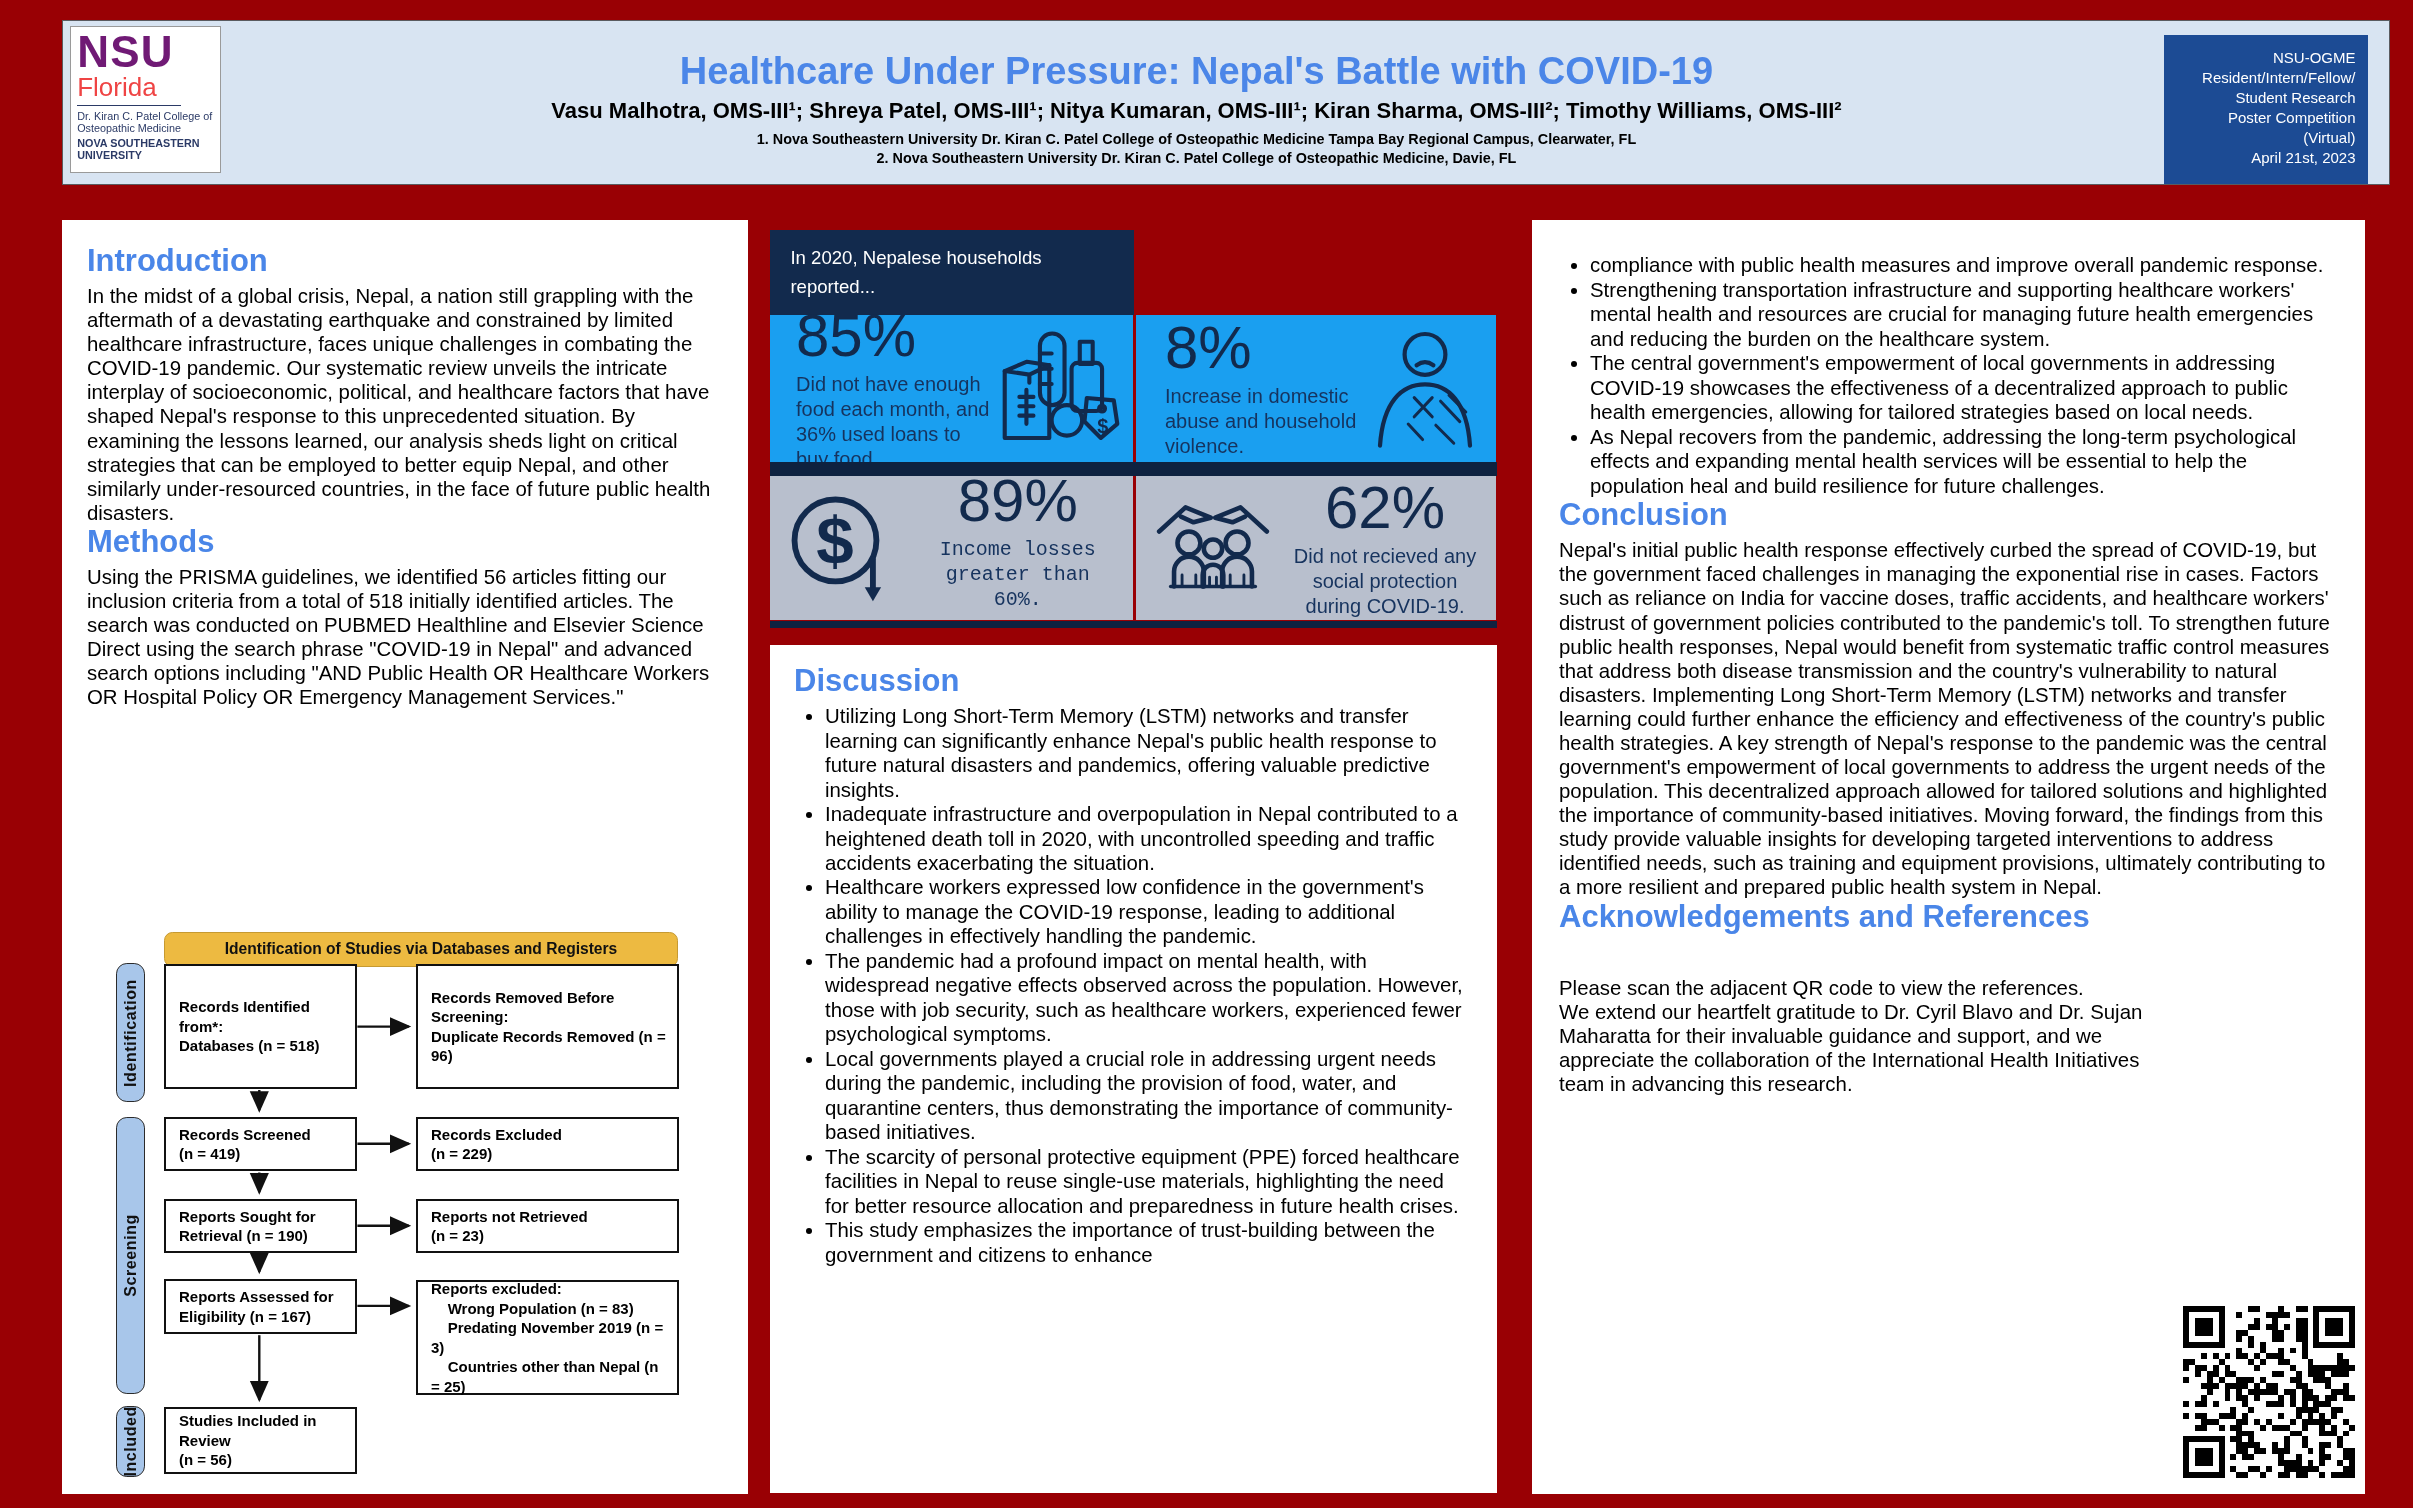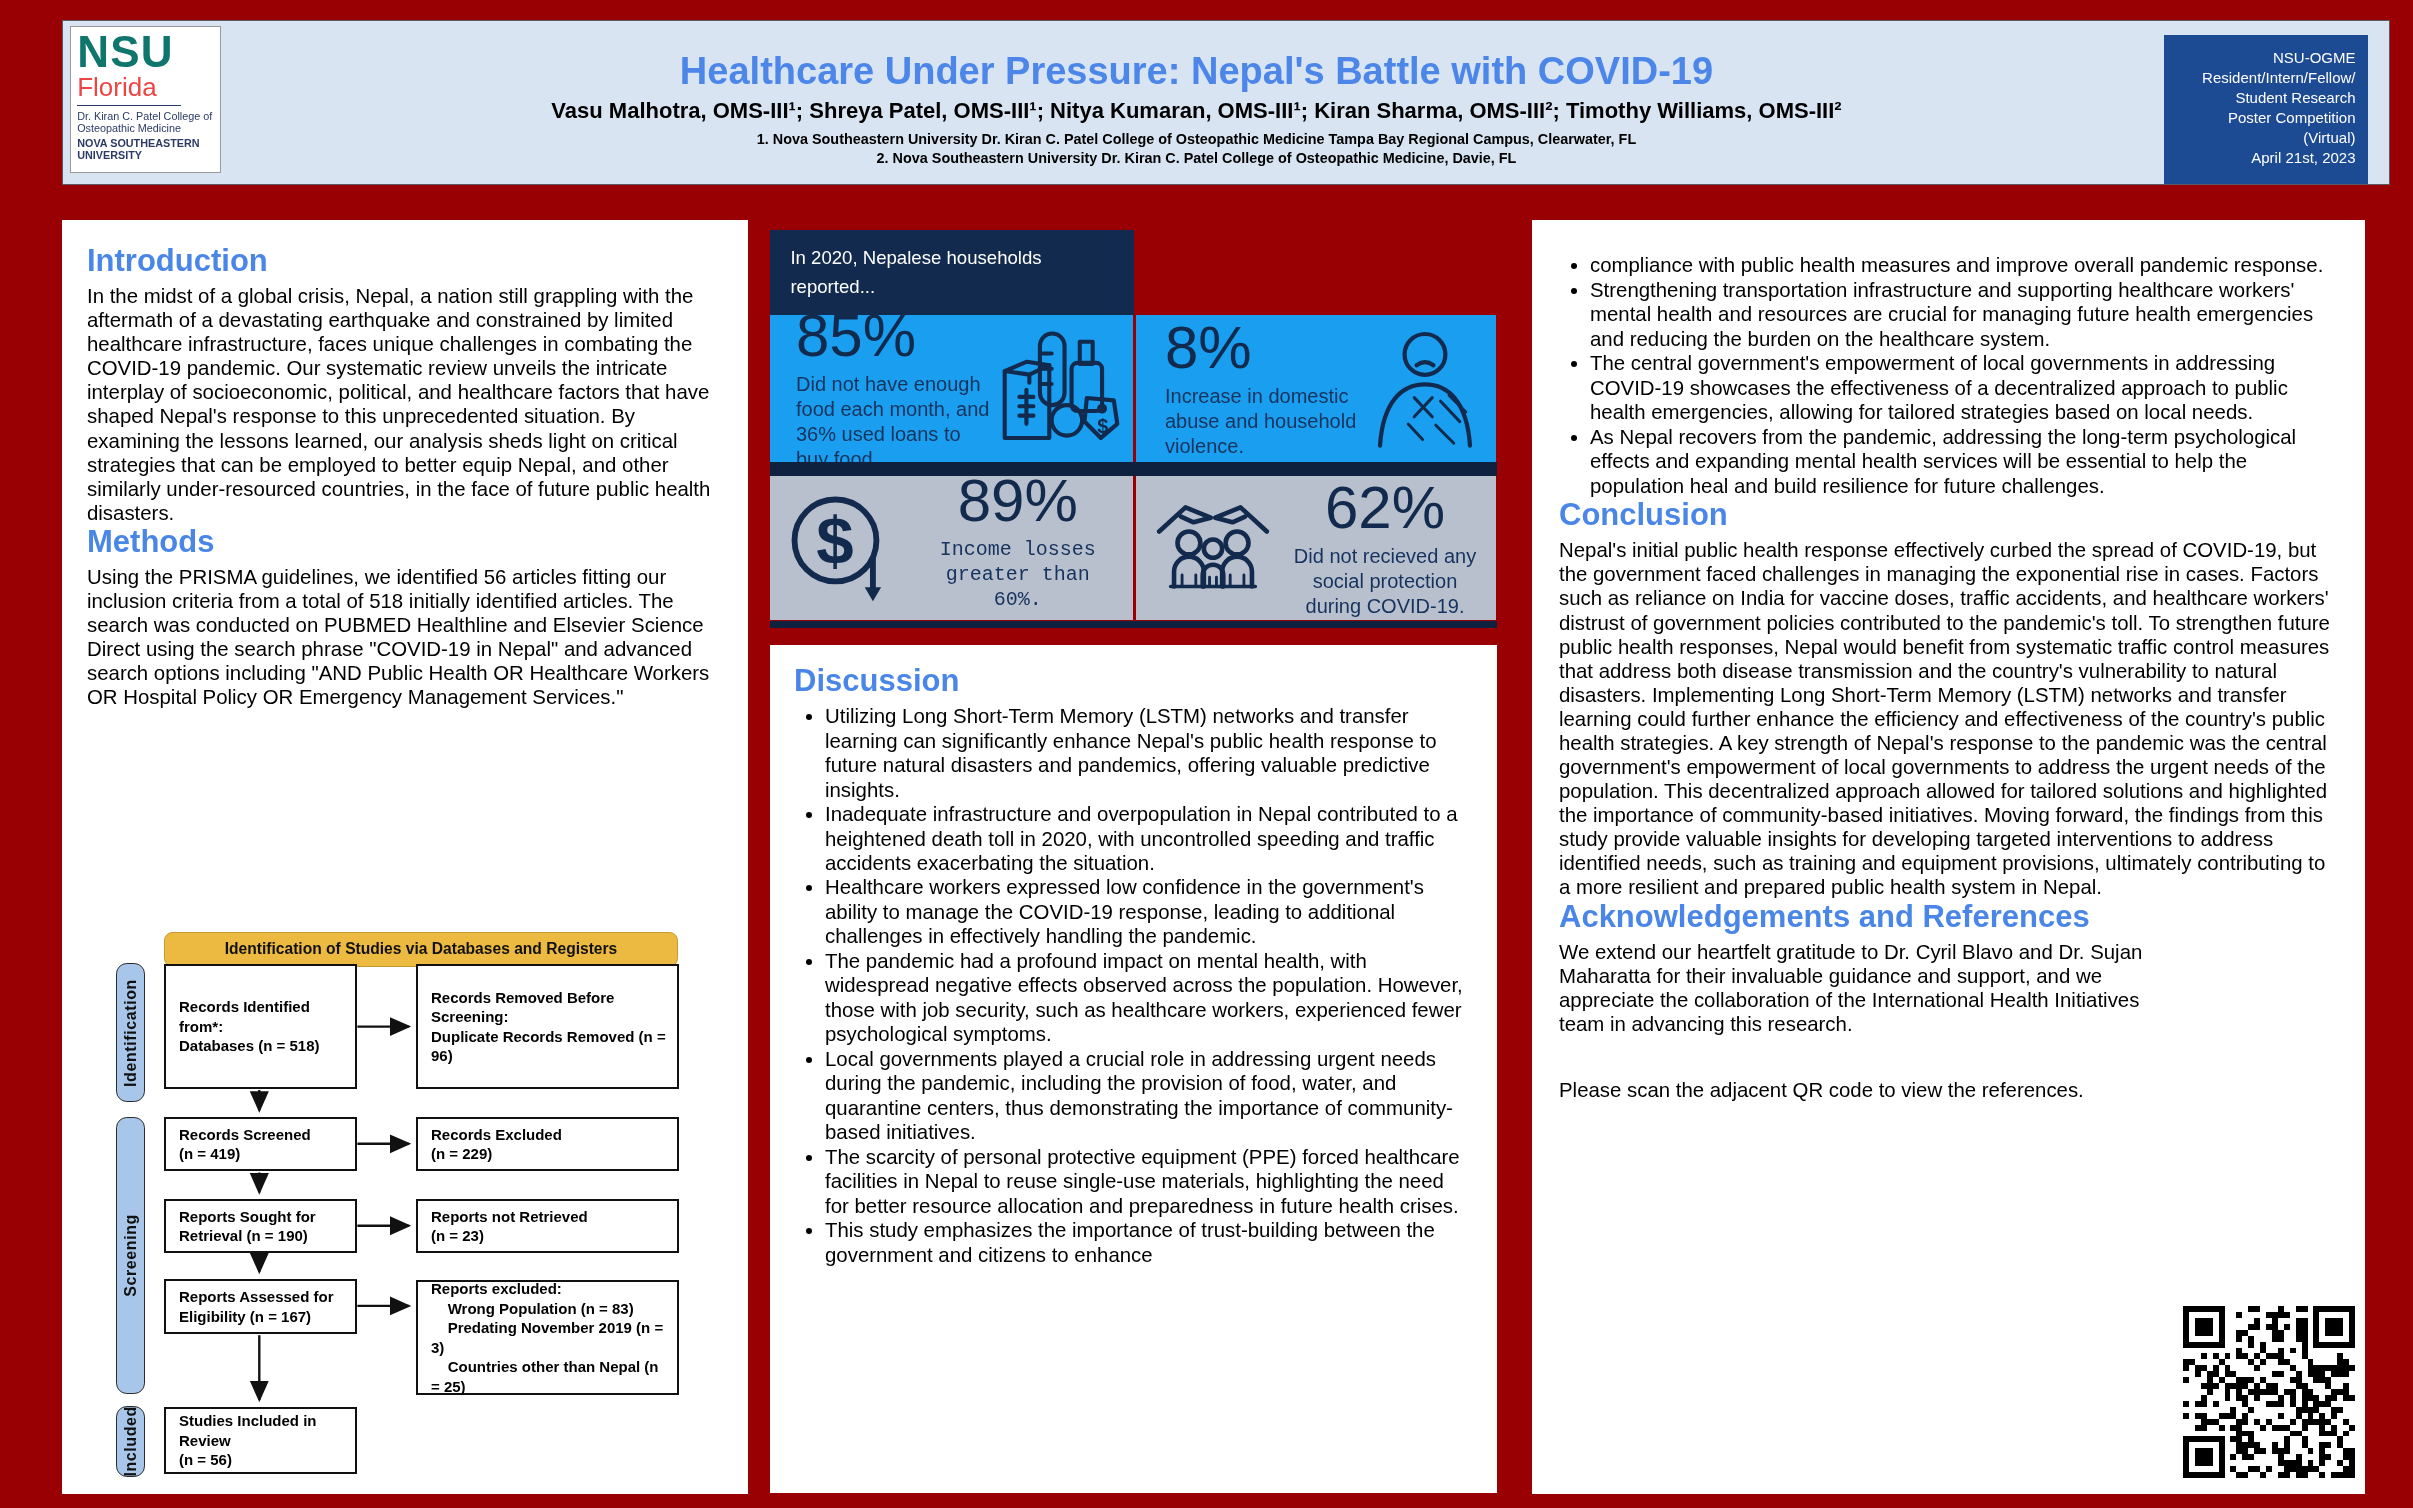--- a/index.html
+++ b/index.html
@@ -3,21 +3,21 @@
 <meta charset="utf-8">
 <style>
   html,body{margin:0;padding:0;background:#990004;}
   .poster{position:relative;width:2413px;height:1508px;background:#990004;overflow:hidden;
           font-family:"Liberation Sans",sans-serif;color:#000;}
   
   .header-band{position:absolute;left:62px;top:20px;width:2328px;height:165px;
                background:#d8e4f2;border:1.8px solid #5a5b60;box-sizing:border-box;}
   .logo-box{position:absolute;left:7.2px;top:4.8px;width:151px;height:147px;background:#fff;
             border:1.2px solid #9a9a9a;box-sizing:border-box;padding:3.6px 6px;overflow:hidden;}
-  .logo-acronym{font-size:44px;font-weight:bold;color:#0f766e;letter-spacing:1.2px;line-height:1.0;}
+  .logo-acronym{font-size:44px;font-weight:bold;color:#701a75;letter-spacing:1.2px;line-height:1.0;}
   .logo-state{font-size:26px;color:#ef4444;line-height:1.05;border-bottom:1.8px solid #2b3a66;
               display:inline-block;padding-right:24px;padding-bottom:3.6px;margin-bottom:3.6px;}
   .logo-college{font-size:10.8px;color:#2b3a66;line-height:1.15;}
   .logo-univ{font-size:10.8px;font-weight:bold;color:#2b3a66;line-height:1.15;margin-top:2.4px;}
   .head-center{position:absolute;left:180px;right:239px;top:0;height:100%;text-align:center;}
   .poster-title{margin-top:31px;font-size:38px;font-weight:bold;color:#4b86e8;line-height:1.05;}
   .poster-authors{margin-top:6px;font-size:22px;font-weight:bold;color:#000;}
   .poster-affil{margin-top:6px;font-size:14.4px;font-weight:bold;color:#000;line-height:1.3;}
   .poster-affil div{line-height:1.35;}
   .ogme-box{position:absolute;right:21.5px;top:14.4px;width:204px;height:149px;background:#1c4b94;
@@ -268,22 +268,22 @@
   <div class="col col-right">
     <ul class="bullets" style="margin-top:8.4px;">
       <li>compliance with public health measures and improve overall pandemic response.</li>
       <li>Strengthening transportation infrastructure and supporting healthcare workers' mental health and resources are crucial for managing future health emergencies and reducing the burden on the healthcare system.</li>
       <li>The central government's empowerment of local governments in addressing COVID-19 showcases the effectiveness of a decentralized approach to public health emergencies, allowing for tailored strategies based on local needs.</li>
       <li>As Nepal recovers from the pandemic, addressing the long-term psychological effects and expanding mental health services will be essential to help the population heal and build resilience for future challenges.</li>
     </ul>
     <h2 class="sec mt">Conclusion</h2>
     <p class="body-text">Nepal's initial public health response effectively curbed the spread of COVID-19, but the government faced challenges in managing the exponential rise in cases. Factors such as reliance on India for vaccine doses, traffic accidents, and healthcare workers' distrust of government policies contributed to the pandemic's toll. To strengthen future public health responses, Nepal would benefit from systematic traffic control measures that address both disease transmission and the country's vulnerability to natural disasters. Implementing Long Short-Term Memory (LSTM) networks and transfer learning could further enhance the efficiency and effectiveness of the country's public health strategies. A key strength of Nepal's response to the pandemic was the central government's empowerment of local governments to address the urgent needs of the population. This decentralized approach allowed for tailored solutions and highlighted the importance of community-based initiatives. Moving forward, the findings from this study provide valuable insights for developing targeted interventions to address identified needs, such as training and equipment provisions, ultimately contributing to a more resilient and prepared public health system in Nepal.</p>
     <h2 class="sec mt">Acknowledgements and References</h2>
+    <p class="body-text ack-text" style="margin-top:42px;">Please scan the adjacent QR code to view the references.</p>
     <p class="body-text ack-text">We extend our heartfelt gratitude to Dr. Cyril Blavo and Dr. Sujan Maharatta for their invaluable guidance and support, and we appreciate the collaboration of the International Health Initiatives team in advancing this research.</p>
-    <p class="body-text ack-text" style="margin-top:42px;">Please scan the adjacent QR code to view the references.</p>
 
     <div class="qr">
       <svg viewBox="0 0 29 29" shape-rendering="crispEdges">
           <rect x="0" y="0" width="29" height="29" fill="#fff"></rect>
           <rect x="11" y="0" width="1" height="1" fill="#000"></rect>
           <rect x="12" y="0" width="1" height="1" fill="#000"></rect>
           <rect x="16" y="0" width="1" height="1" fill="#000"></rect>
           <rect x="19" y="0" width="1" height="1" fill="#000"></rect>
           <rect x="20" y="0" width="1" height="1" fill="#000"></rect>
           <rect x="9" y="1" width="1" height="1" fill="#000"></rect>

